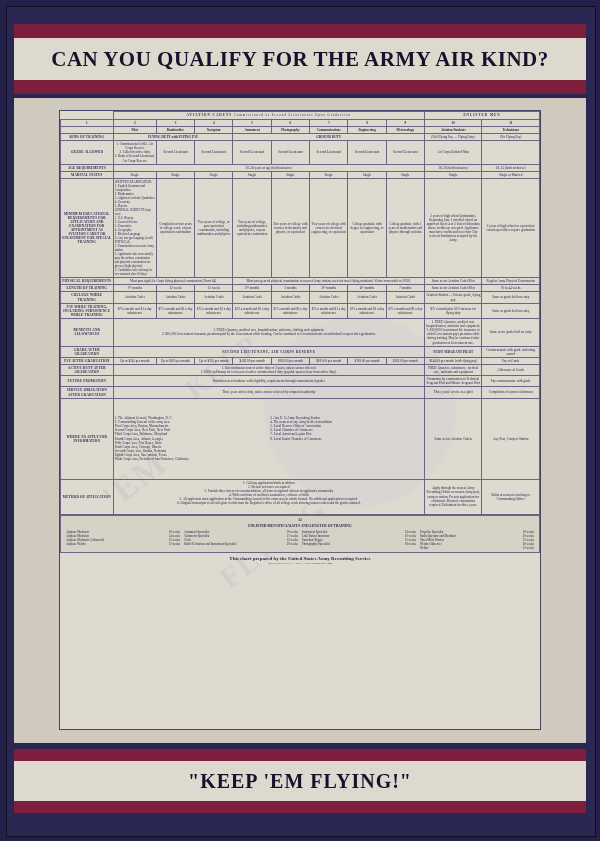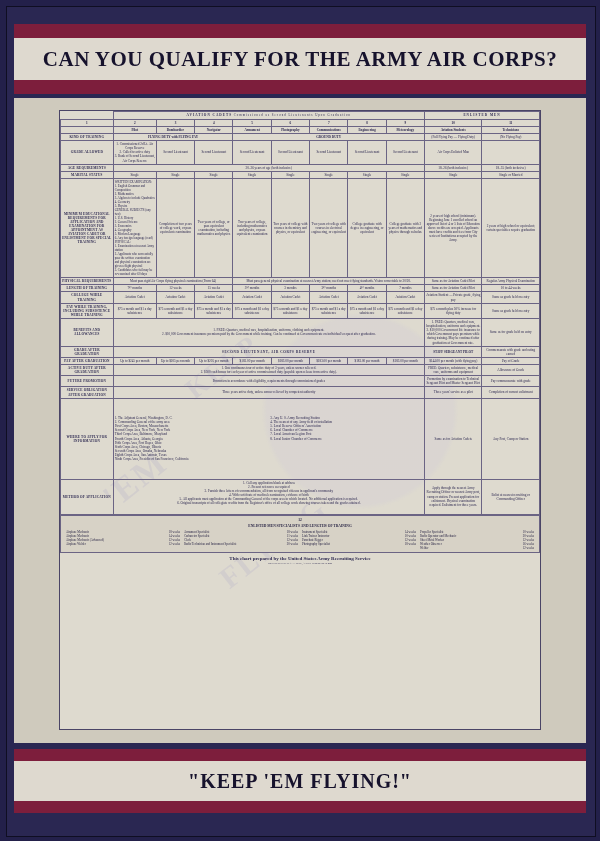--- a/index.html
+++ b/index.html
@@ -156,21 +156,21 @@
   .nm{font-size:3px;}
 </style>
 </head>
 <body>
 
 <div class="poster">
   <div class="frame"></div>
 
   <div class="band-top"></div>
   <div class="title-bar">
-    <div class="t">CAN YOU QUALIFY FOR THE ARMY AIR CORPS?</div>
+    <div class="t">CAN YOU QUALIFY FOR THE ARMY AIR KIND?</div>
   </div>
   <div class="band-top2"></div>
 
   <div class="sheet">
     <div class="paper">
 
       <div class="watermark">
         <div class="wm-circle"></div>
         <div class="wm-text wm3">KEEP</div>
         <div class="wm-text wm1">'EM</div>

